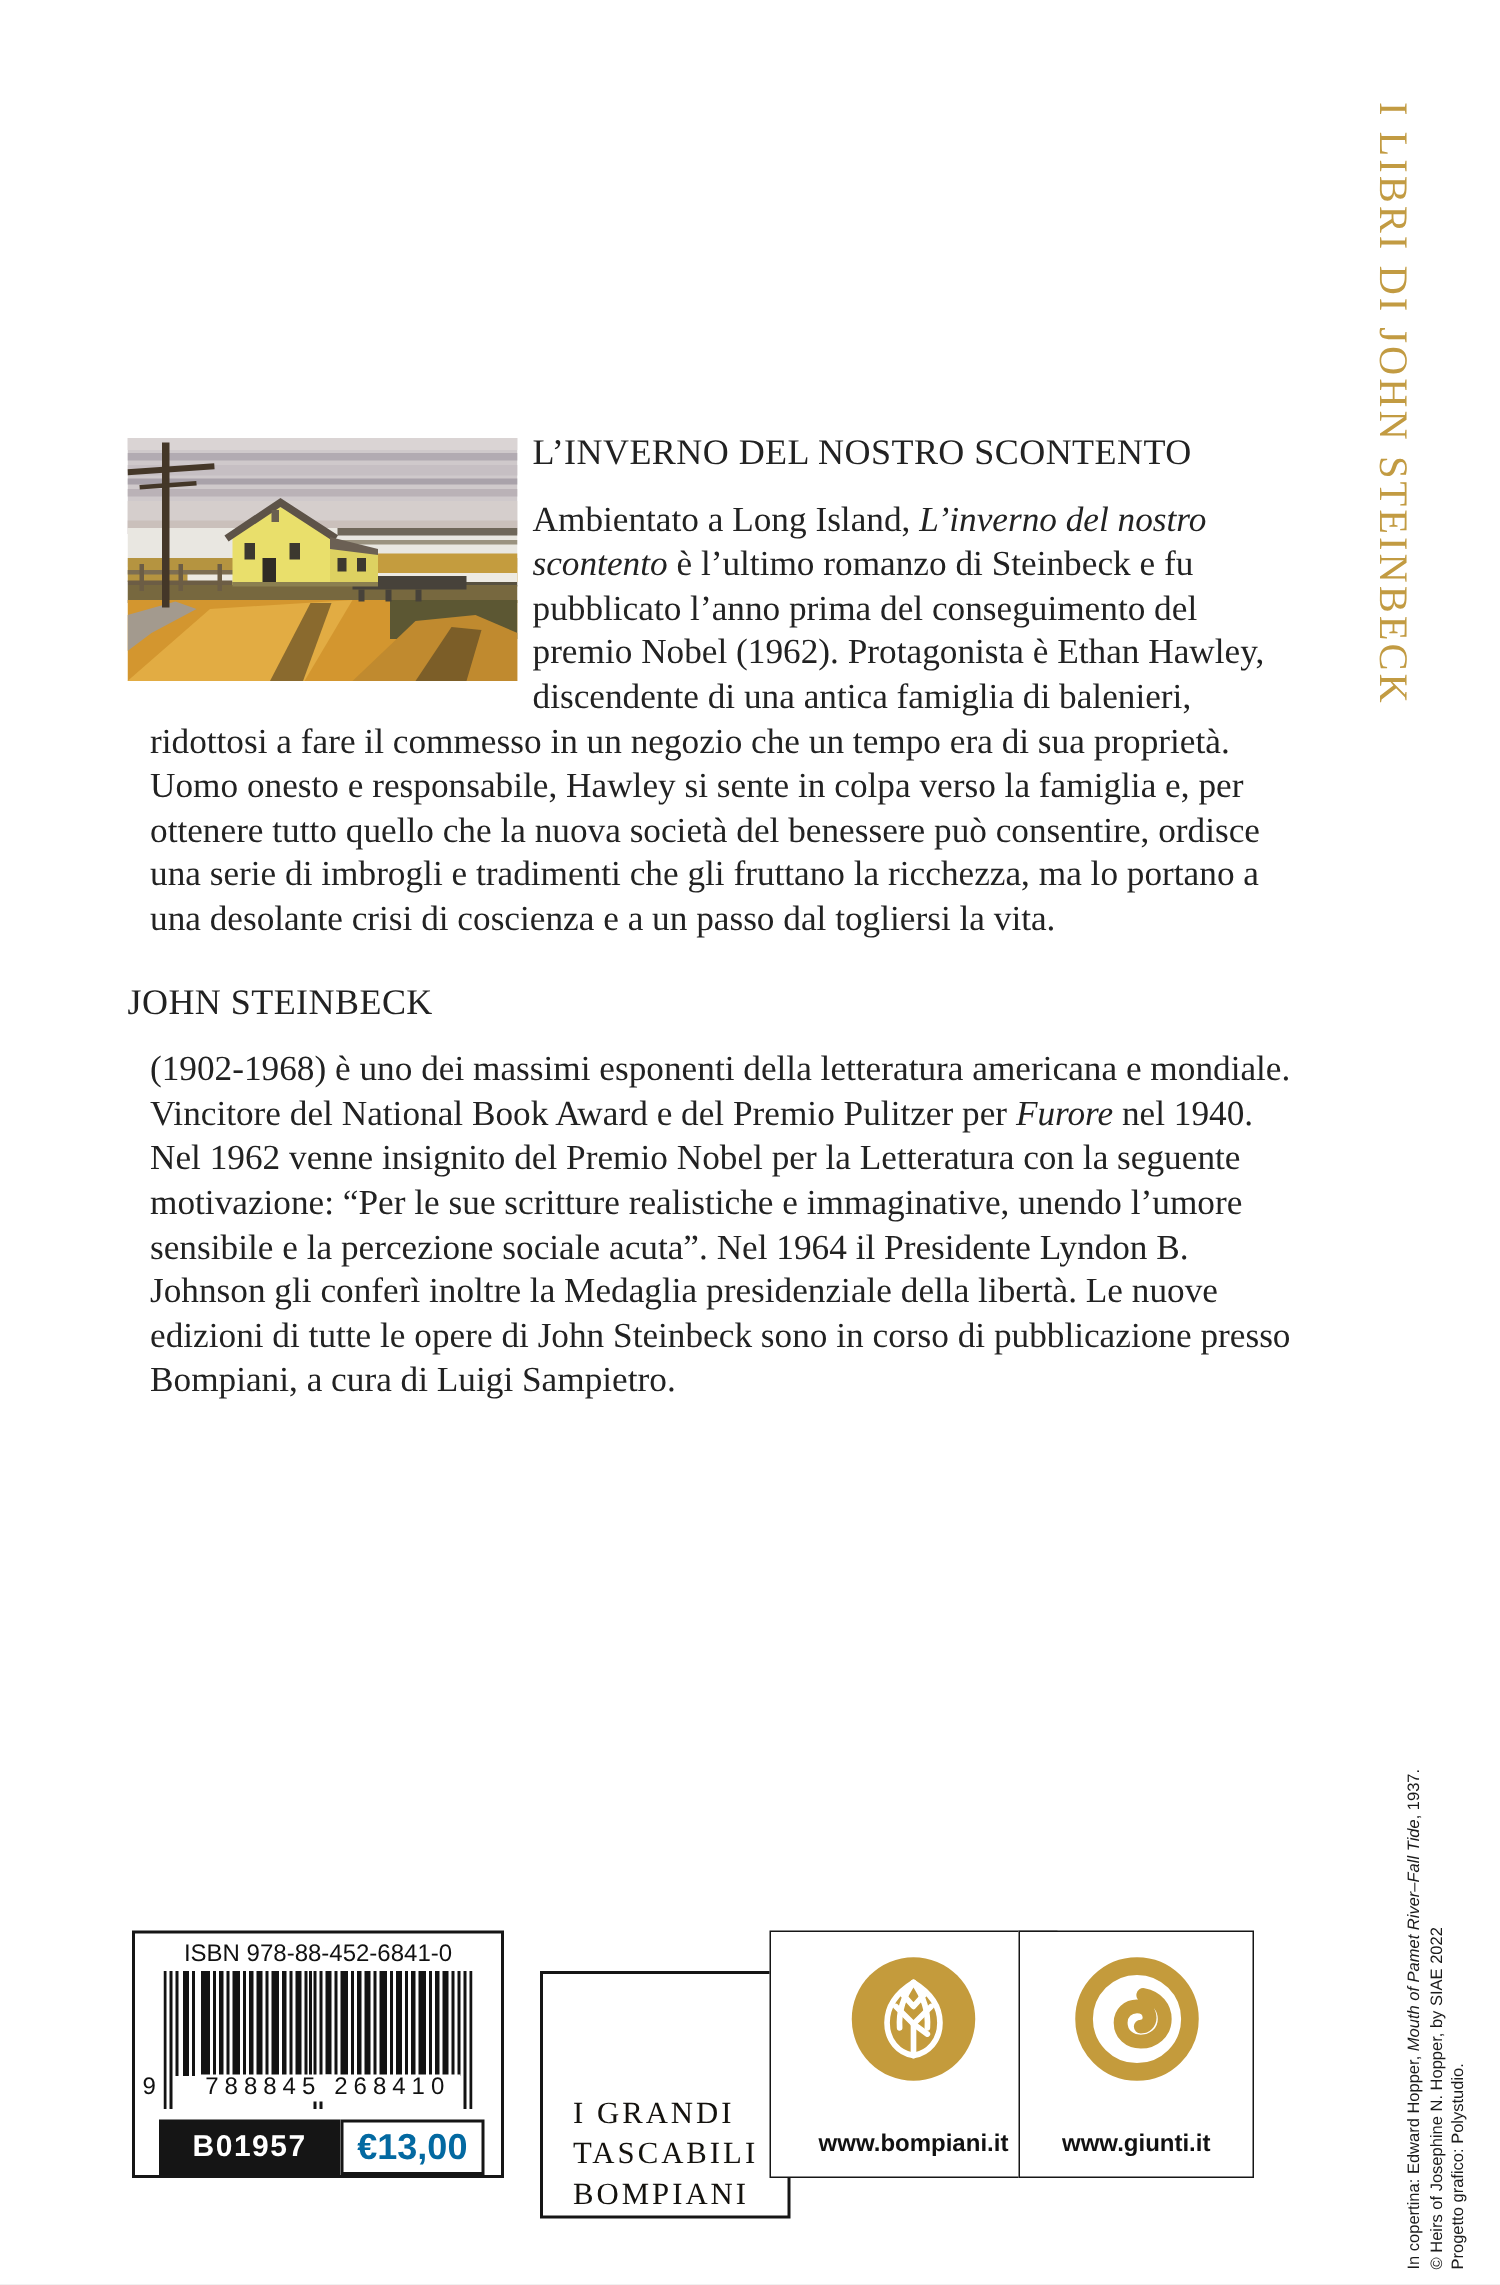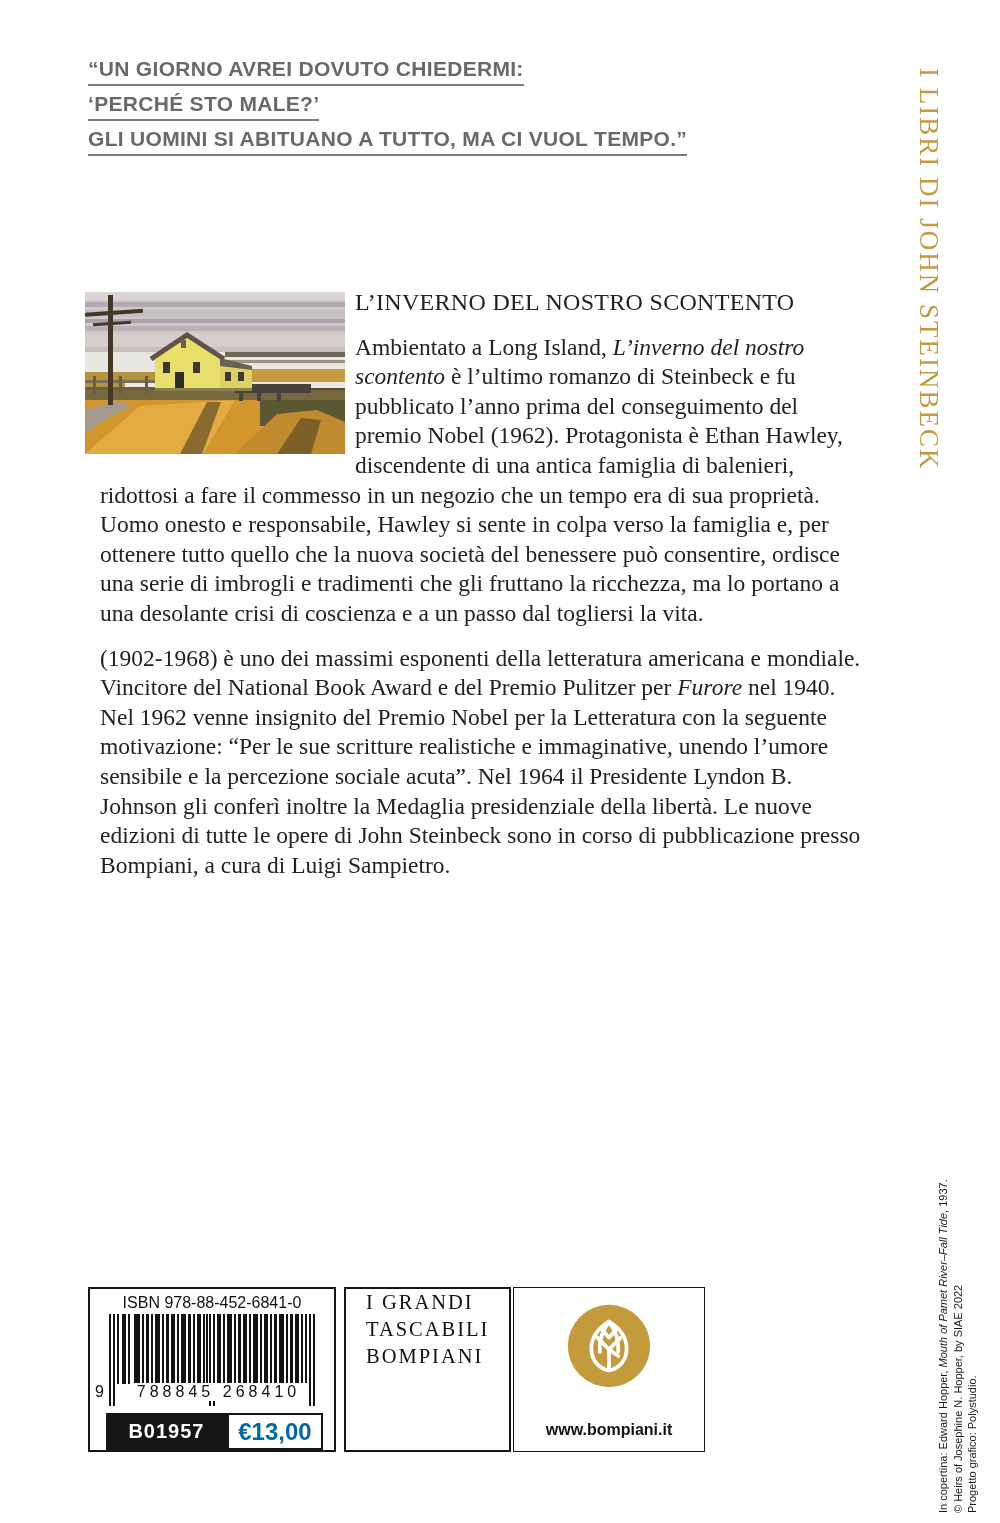--- a/index.html
+++ b/index.html
@@ -46,21 +46,21 @@
     font-family:"Liberation Sans", sans-serif;
     font-size:11px; line-height:14.5px; color:#1a1a1a; white-space:nowrap;
   }
 
   
   .fbox {
     position:absolute; top:1287px; height:165px; box-sizing:border-box;
     background:#fff; border:2px solid #161616;
   }
   .box-barcode { left:88px;  width:248px; }
-  .box-imprint { left:344px; width:167px; display:flex; align-items:flex-start; }
+  .box-imprint { left:360px; width:167px; display:flex; align-items:flex-end;margin-top:27px; }
   .box-bompiani { left:513px; width:192px; border-width:1.5px; }
   .box-giunti   { left:679px; width:157px; border-width:1.5px; }
 
   .isbn {
     text-align:center; padding-top:5px;
     font-family:"Liberation Sans", sans-serif; font-size:16px; color:#111;
   }
   .bars { position:relative; width:206px; height:92px; margin:2px auto 0; }
   .digits {
     position:absolute; top:69px; left:0; width:206px; height:22px;
@@ -96,25 +96,20 @@
   .url {
     font-family:"Liberation Sans", sans-serif; font-weight:bold;
     font-size:16px; color:#111;
   }
 </style>
 </head>
 <body>
 
 <div class="page">
 
-  <div class="quote">
-    <span class="q-line">“UN GIORNO AVREI DOVUTO CHIEDERMI:</span>
-    <span class="q-line">‘PERCHÉ STO MALE?’</span>
-    <span class="q-line">GLI UOMINI SI ABITUANO A TUTTO, MA CI VUOL TEMPO.”</span>
-  </div>
 
   <div class="spine">I LIBRI DI JOHN STEINBECK</div>
 
   <div class="main">
 
     <div class="art">
       <svg viewBox="0 0 260 162" aria-hidden="true">
 
         <rect x="0" y="0" width="260" height="64" fill="#cfc9cb"></rect>
         <rect x="0" y="0" width="260" height="8" fill="#dad4d4"></rect>
@@ -169,20 +164,21 @@
 
         <rect x="23" y="3" width="5" height="110" fill="#443728"></rect>
         <rect x="0" y="19" width="58" height="4" fill="#443728" transform="rotate(-4 26 21)"></rect>
         <rect x="8" y="30" width="38" height="3" fill="#443728" transform="rotate(-4 27 31)"></rect>
       </svg>
     </div>
 
     <h2 class="sec-heading">L’INVERNO DEL NOSTRO SCONTENTO</h2>
     <p><span>Ambientato a Long Island, </span><i>L’inverno del nostro scontento</i><span> è l’ultimo romanzo di Steinbeck e fu pubblicato l’anno prima del conseguimento del premio Nobel (1962). Protagonista è Ethan Hawley, discendente di una antica famiglia di balenieri, ridottosi a fare il commesso in un negozio che un tempo era di sua proprietà. Uomo onesto e responsabile, Hawley si sente in colpa verso la famiglia e, per ottenere tutto quello che la nuova società del benessere può consentire, ordisce una serie di imbrogli e tradimenti che gli fruttano la ricchezza, ma lo portano a una desolante crisi di coscienza e a un passo dal togliersi la vita.</span></p>
 
+    <h2 class="sec-heading author-heading">JOHN STEINBECK</h2>
     <p><span>(1902-1968) è uno dei massimi esponenti della letteratura americana e mondiale. Vincitore del National Book Award e del Premio Pulitzer per </span><i>Furore</i><span> nel 1940. Nel 1962 venne insignito del Premio Nobel per la Letteratura con la seguente motivazione: “Per le sue scritture realistiche e immaginative, unendo l’umore sensibile e la percezione sociale acuta”. Nel 1964 il Presidente Lyndon B. Johnson gli conferì inoltre la Medaglia presidenziale della libertà. Le nuove edizioni di tutte le opere di John Steinbeck sono in corso di pubblicazione presso Bompiani, a cura di Luigi Sampietro.</span></p>
   </div>
 
   <div class="credits">
     <div><span>In copertina: Edward Hopper, </span><i>Mouth of Pamet River–Fall Tide</i><span>, 1937.</span></div>
     <div>© Heirs of Josephine N. Hopper, by SIAE 2022</div>
     <div>Progetto grafico: Polystudio.</div>
   </div>
 
   <div class="fbox box-barcode">
@@ -265,14 +261,23 @@
           <path d="M36,40 L50,54 L64,40"></path>
           <path d="M41,30 L50,40 L59,30"></path>
           <path d="M50,54 L50,79"></path>
           <path d="M50,54 L61,62"></path>
         </g>
       </svg>
       <div class="url">www.bompiani.it</div>
     </div>
   </div>
 
+  <div class="fbox box-giunti">
+    <div class="logo-col">
+      <svg width="84" height="84" viewBox="0 0 100 100" aria-hidden="true">
+        <circle cx="50" cy="50" r="42" fill="none" stroke="#c49b3c" stroke-width="14"></circle>
+        <path d="M55,31 C66,33 72,41 72,50 C72,61 63,68 53,68 C44,68 37,62 37,53 C37,45 43,40 50,40 C56,40 60,44 60,49 C60,53 57,56 53,56" fill="none" stroke="#c49b3c" stroke-width="11" stroke-linecap="round"></path>
+      </svg>
+      <div class="url">www.giunti.it</div>
+    </div>
+  </div>
 
 </div>
 
 </body></html>

